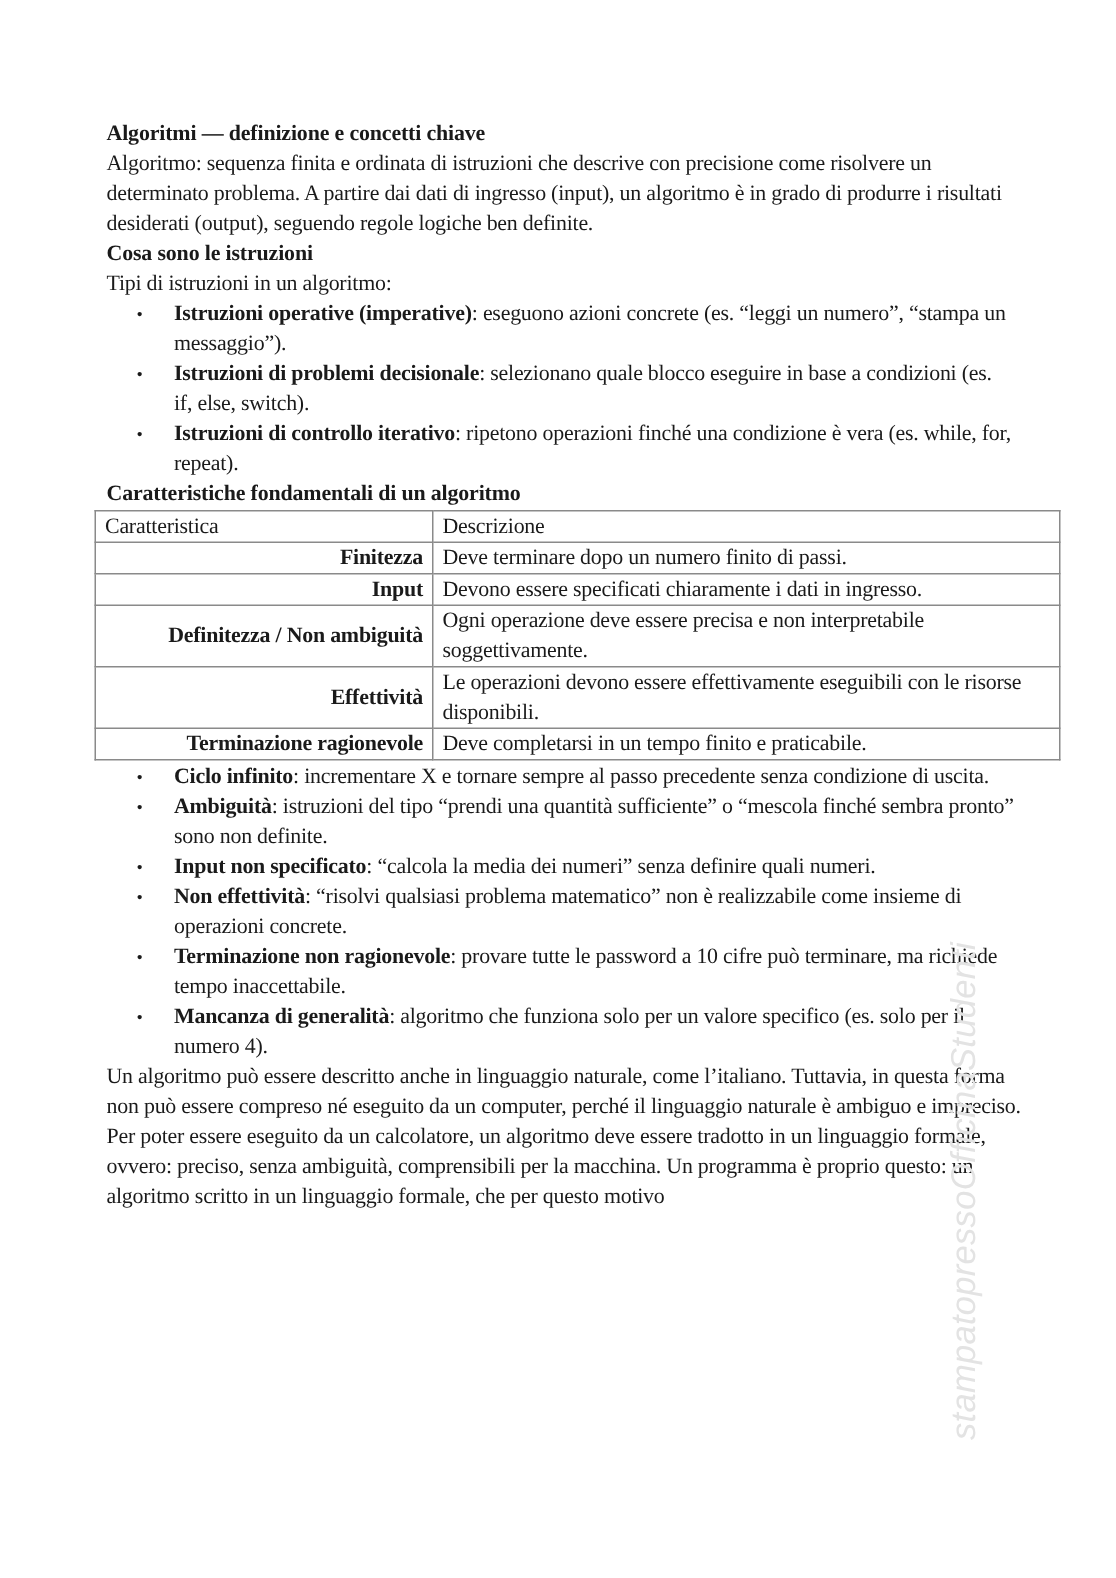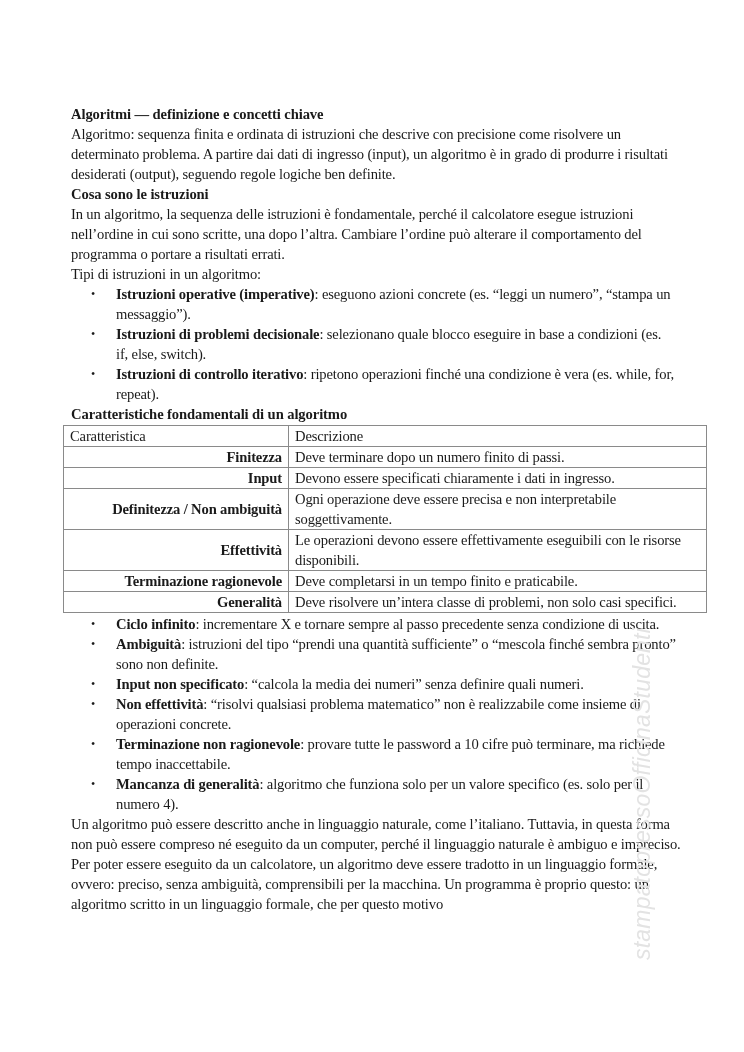--- a/index.html
+++ b/index.html
@@ -13,21 +13,21 @@
     position: relative;
     overflow: hidden;
     font-family: "Liberation Serif", "DejaVu Serif", serif;
     color: #1a1a1a;
     font-size: 14.6px;
     line-height: 20px;
   }
   .page {
     position: absolute;
     left: 71px;
-    top: 104px;
+    top: 79px;
     width: 640px;
   }
   .heading {
     font-weight: bold;
     margin: 0;
     letter-spacing: -0.1px;
   }
   .para {
     margin: 0;
     width: 620px;
@@ -85,21 +85,20 @@
 </style>
 </head>
 <body>
 
 <div class="page">
 
   <p class="heading">Algoritmi — definizione e concetti chiave</p>
   <p class="para">Algoritmo: sequenza finita e ordinata di istruzioni che descrive con precisione come risolvere un determinato problema. A partire dai dati di ingresso (input), un algoritmo è in grado di produrre i risultati desiderati (output), seguendo regole logiche ben definite.</p>
 
   <p class="heading">Cosa sono le istruzioni</p>
-  <p class="para">In un algoritmo, la sequenza delle istruzioni è fondamentale, perché il calcolatore esegue istruzioni nell’ordine in cui sono scritte, una dopo l’altra. Cambiare l’ordine può alterare il comportamento del programma o portare a risultati errati.</p>
   <p class="para">Tipi di istruzioni in un algoritmo:</p>
   <ul class="bullets">
     <li>
       <span class="dot">•</span>
       <span class="term">Istruzioni operative (imperative)</span><span>: eseguono azioni concrete (es. “leggi un numero”, “stampa un messaggio”).</span>
     </li>
     <li>
       <span class="dot">•</span>
       <span class="term">Istruzioni di problemi decisionale</span><span>: selezionano quale blocco eseguire in base a condizioni (es. if, else, switch).</span>
     </li>
@@ -129,24 +128,20 @@
       <td>Ogni operazione deve essere precisa e non interpretabile soggettivamente.</td>
     </tr>
     <tr class="body-row">
       <td class="c1">Effettività</td>
       <td>Le operazioni devono essere effettivamente eseguibili con le risorse disponibili.</td>
     </tr>
     <tr class="body-row">
       <td class="c1">Terminazione ragionevole</td>
       <td>Deve completarsi in un tempo finito e praticabile.</td>
     </tr>
-    <tr class="body-row">
-      <td class="c1">Generalità</td>
-      <td>Deve risolvere un’intera classe di problemi, non solo casi specifici.</td>
-    </tr>
   </tbody>
     </table>
 
   <ul class="bullets">
     <li>
       <span class="dot">•</span>
       <span class="term">Ciclo infinito</span><span>: incrementare X e tornare sempre al passo precedente senza condizione di uscita.</span>
     </li>
     <li>
       <span class="dot">•</span>

